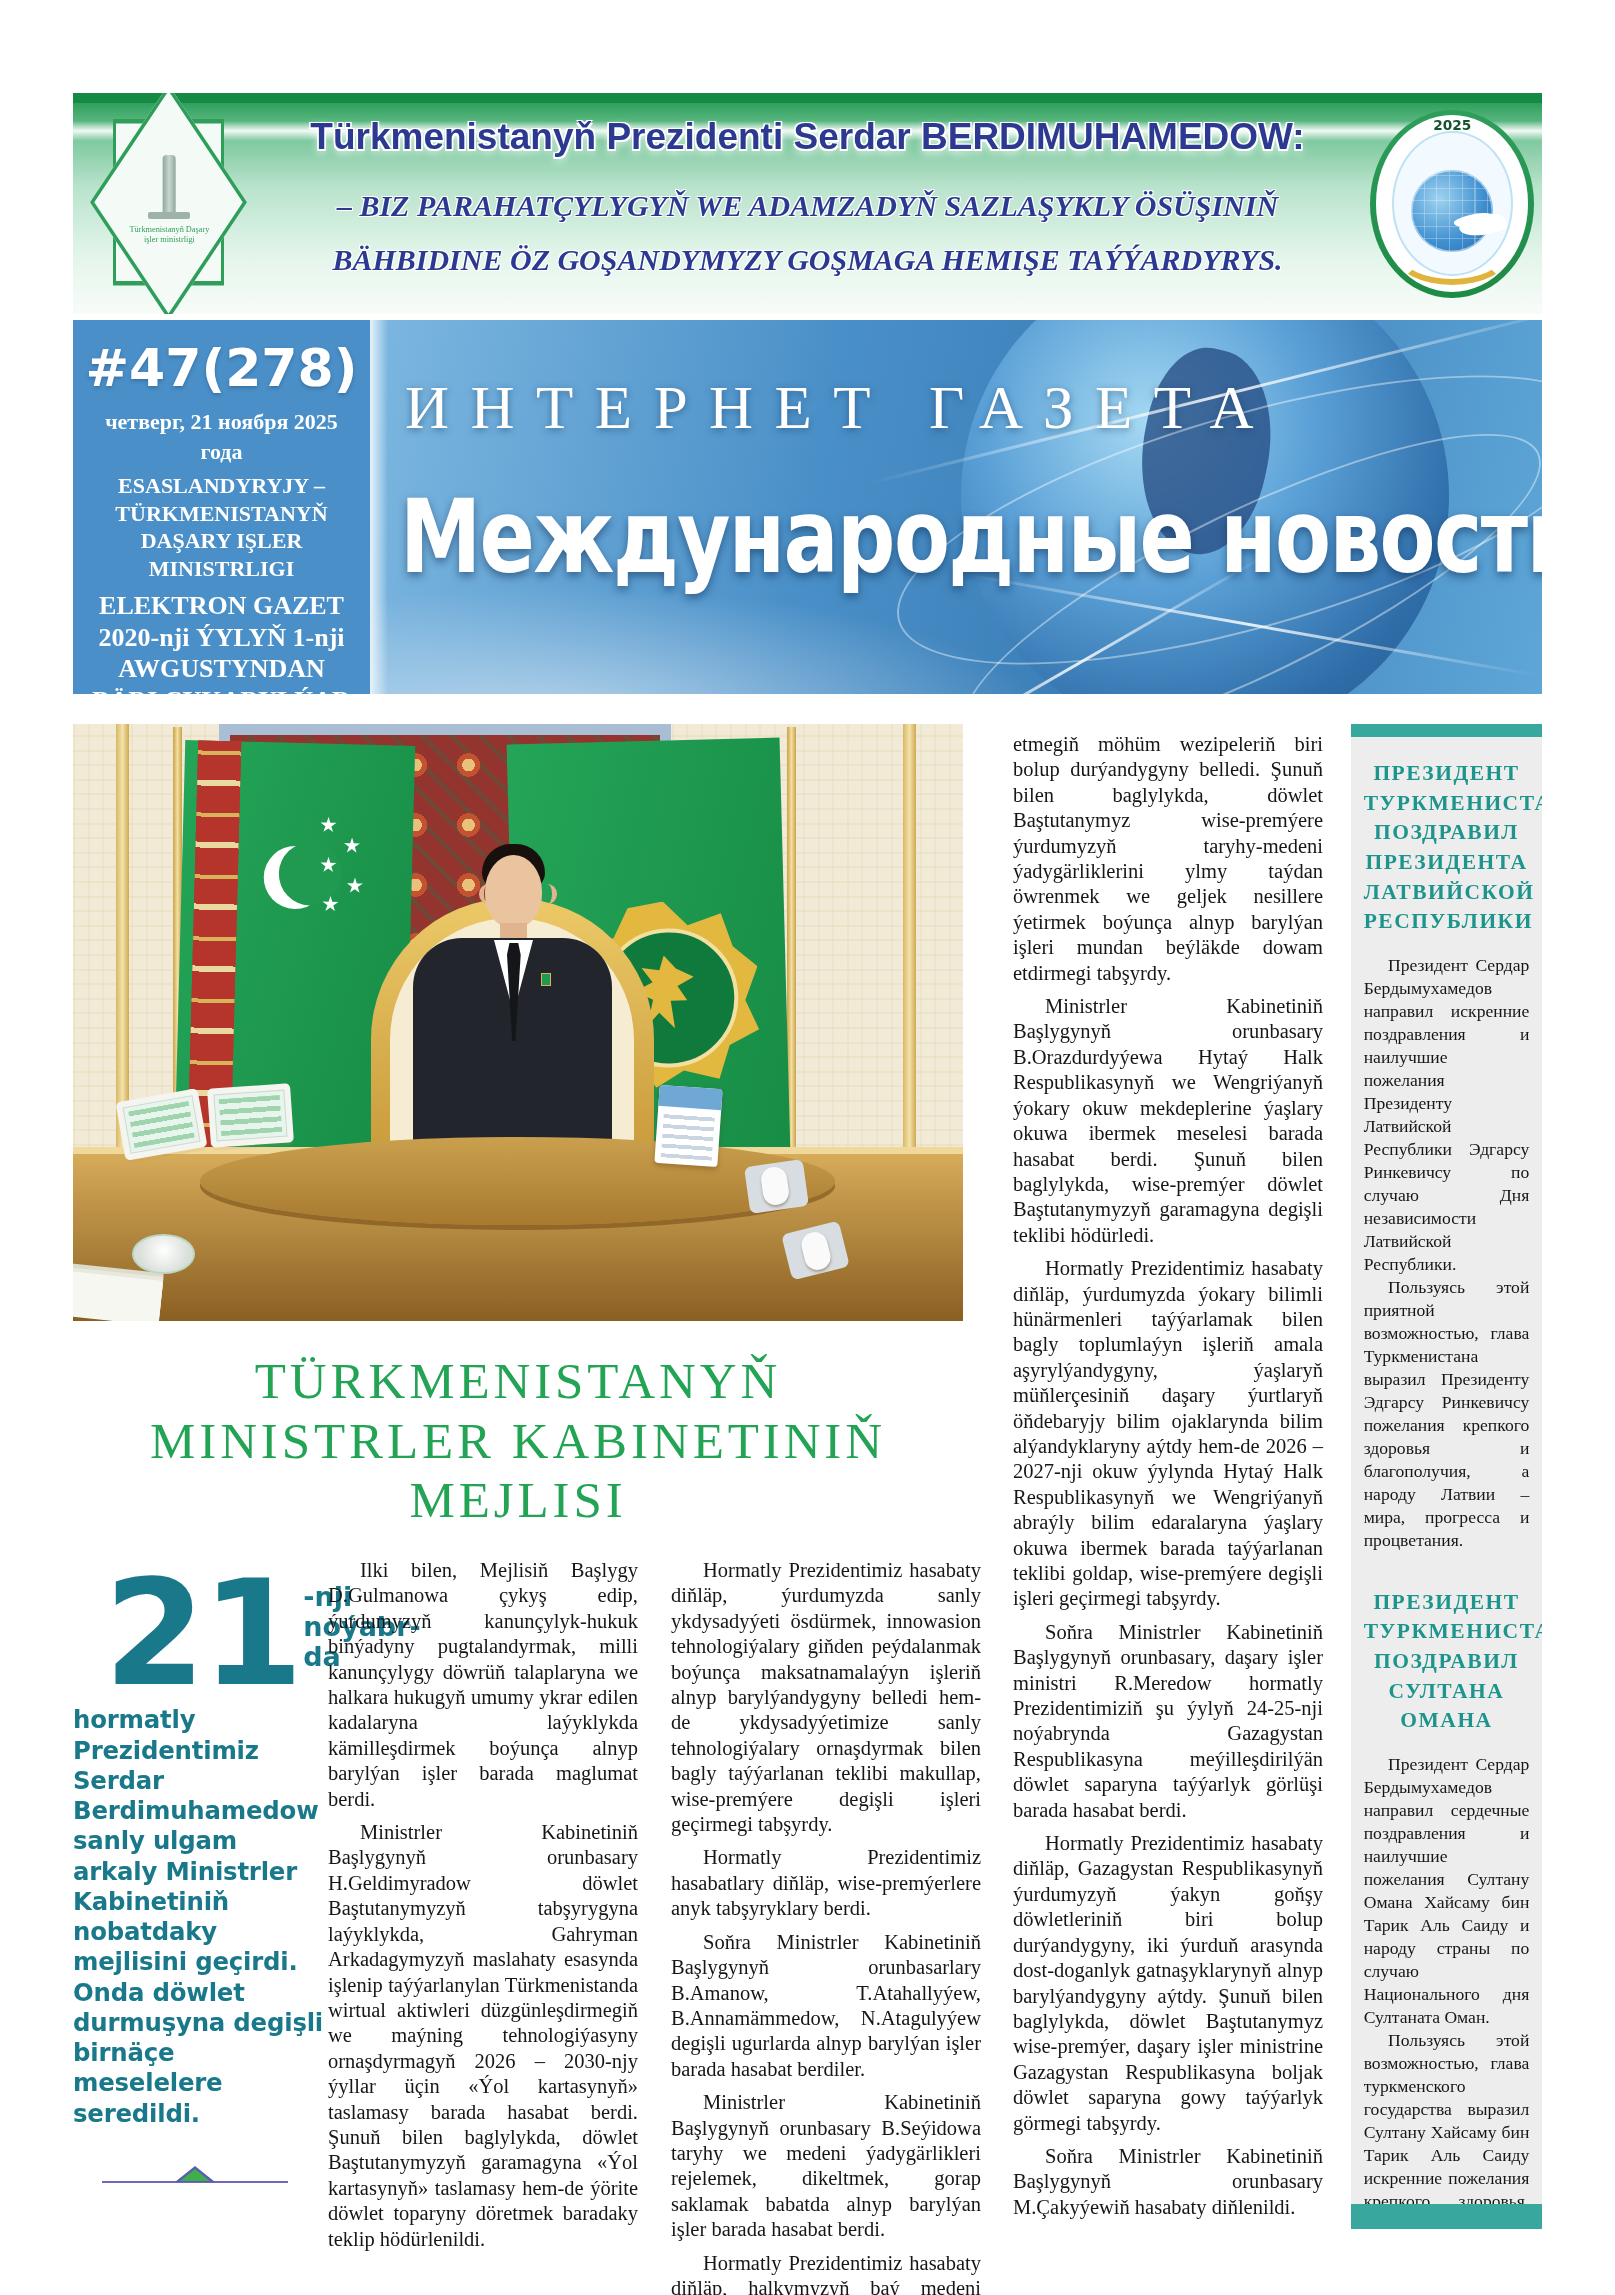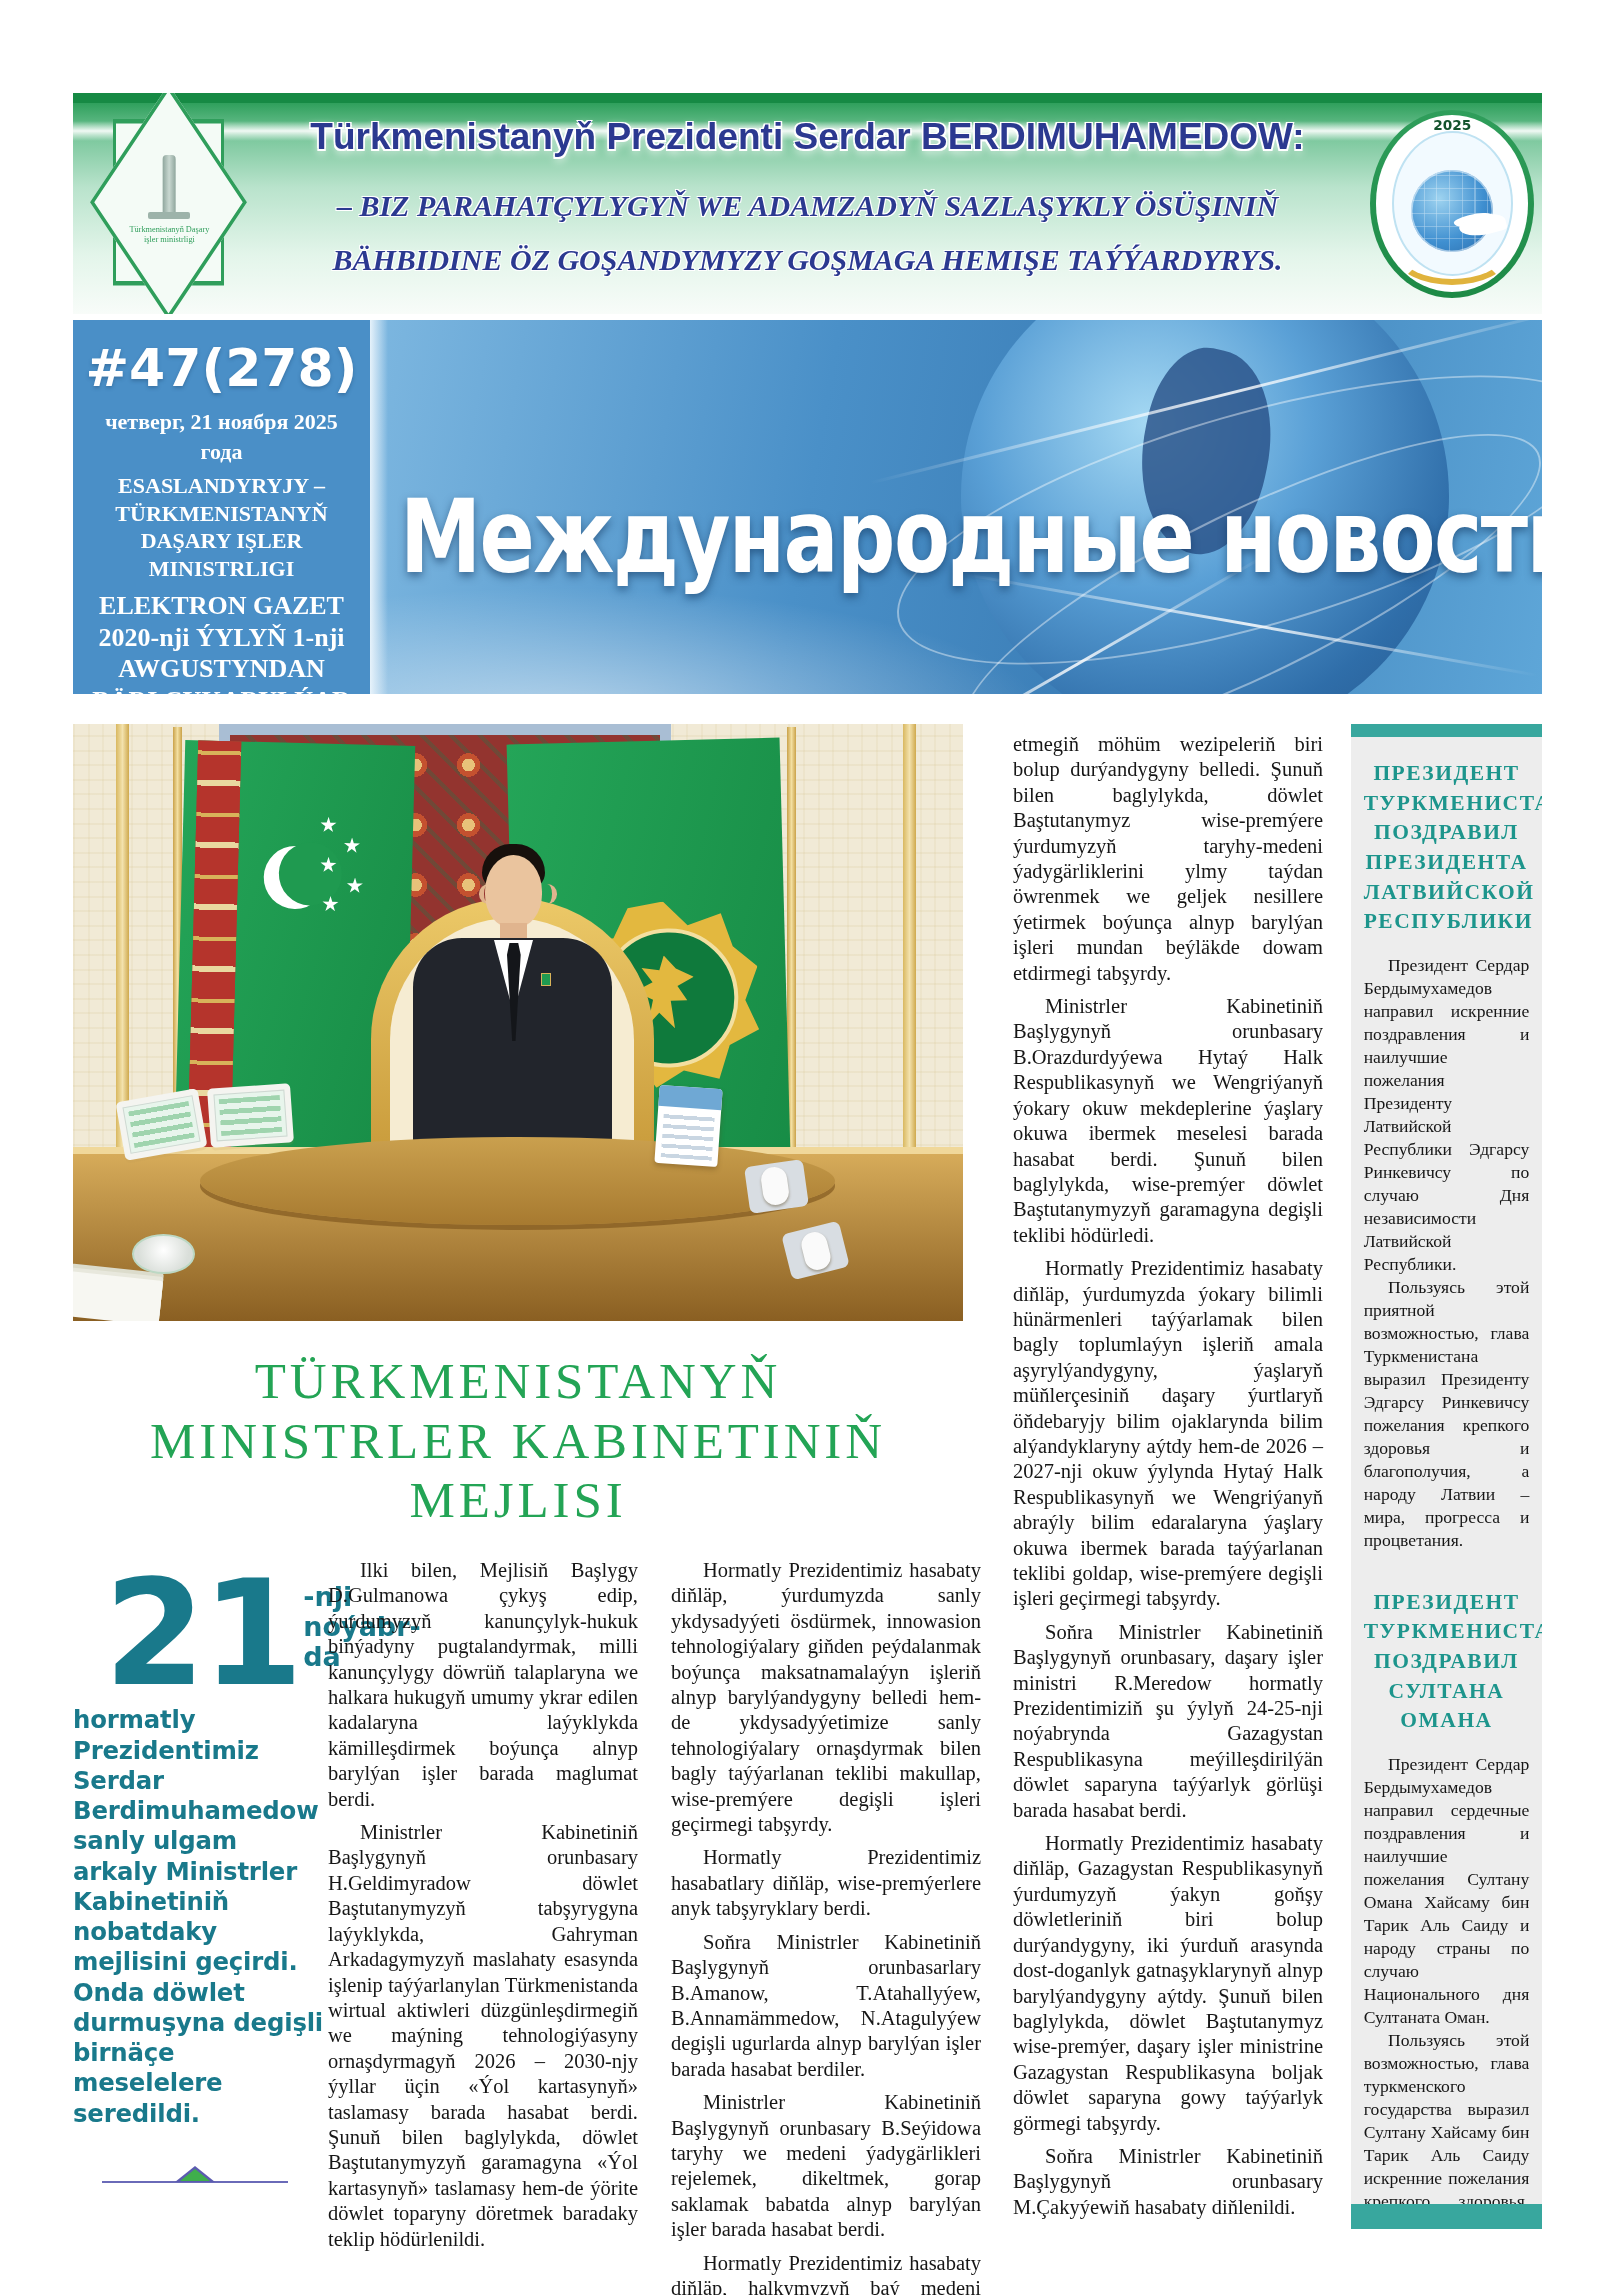--- a/index.html
+++ b/index.html
@@ -234,20 +234,21 @@
   <div class="banner">
     <div class="banner-main">
       <div class="banner-globe"></div>
       <div class="globe-land"></div>
       <div class="orbit orbit1"></div>
       <div class="orbit orbit2"></div>
       <div class="streak streak1"></div>
       <div class="streak streak2"></div>
       <div class="streak streak3"></div>
       <div class="banner-clouds"></div>
+      <div class="banner-kicker">ИНТЕРНЕТ ГАЗЕТА</div>
       <div class="banner-title">Международные новости</div>
     </div>
     <div class="banner-panel">
       <div class="issue-number">#47(278)</div>
       <div class="issue-date">четверг, 21 ноября 2025 года</div>
       <div class="panel-founder">ESASLANDYRYJY – TÜRKMENISTANYŇ DAŞARY IŞLER MINISTRLIGI</div>
       <div class="panel-since">ELEKTRON GAZET 2020-nji ÝYLYŇ 1-nji AWGUSTYNDAN BÄRI ÇYKARYLÝAR</div>
     </div>
     <div class="panel-sep"></div>
   </div>

